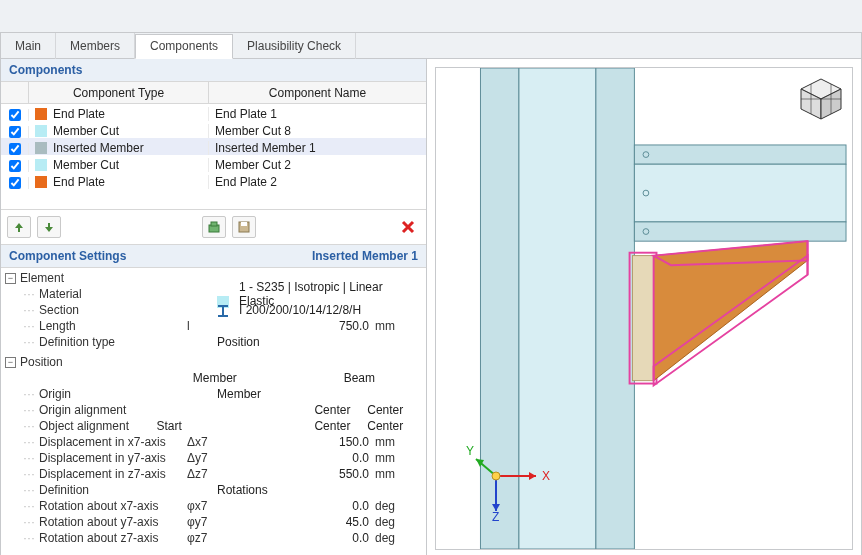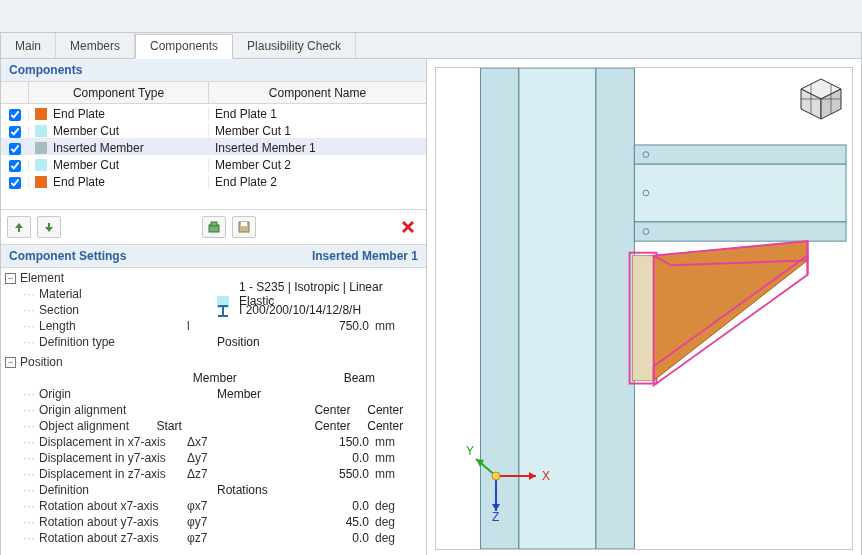--- a/index.html
+++ b/index.html
@@ -94,21 +94,21 @@
               <div class="ct-c-name">End Plate 1</div>
             </div>
             <div class="ct-row">
               <div class="ct-c-check">
                 <input type="checkbox" checked="" style="">
               </div>
               <div class="ct-c-type">
                 <span class="swatch sw-cyan"></span>
                 <span>Member Cut</span>
               </div>
-              <div class="ct-c-name">Member Cut 1</div>
+              <div class="ct-c-name">Member Cut 8</div>
             </div>
             <div class="ct-row sel">
               <div class="ct-c-check">
                 <input type="checkbox" checked="" style="">
               </div>
               <div class="ct-c-type">
                 <span class="swatch sw-gray"></span>
                 <span>Inserted Member</span>
               </div>
               <div class="ct-c-name">Inserted Member 1</div>

